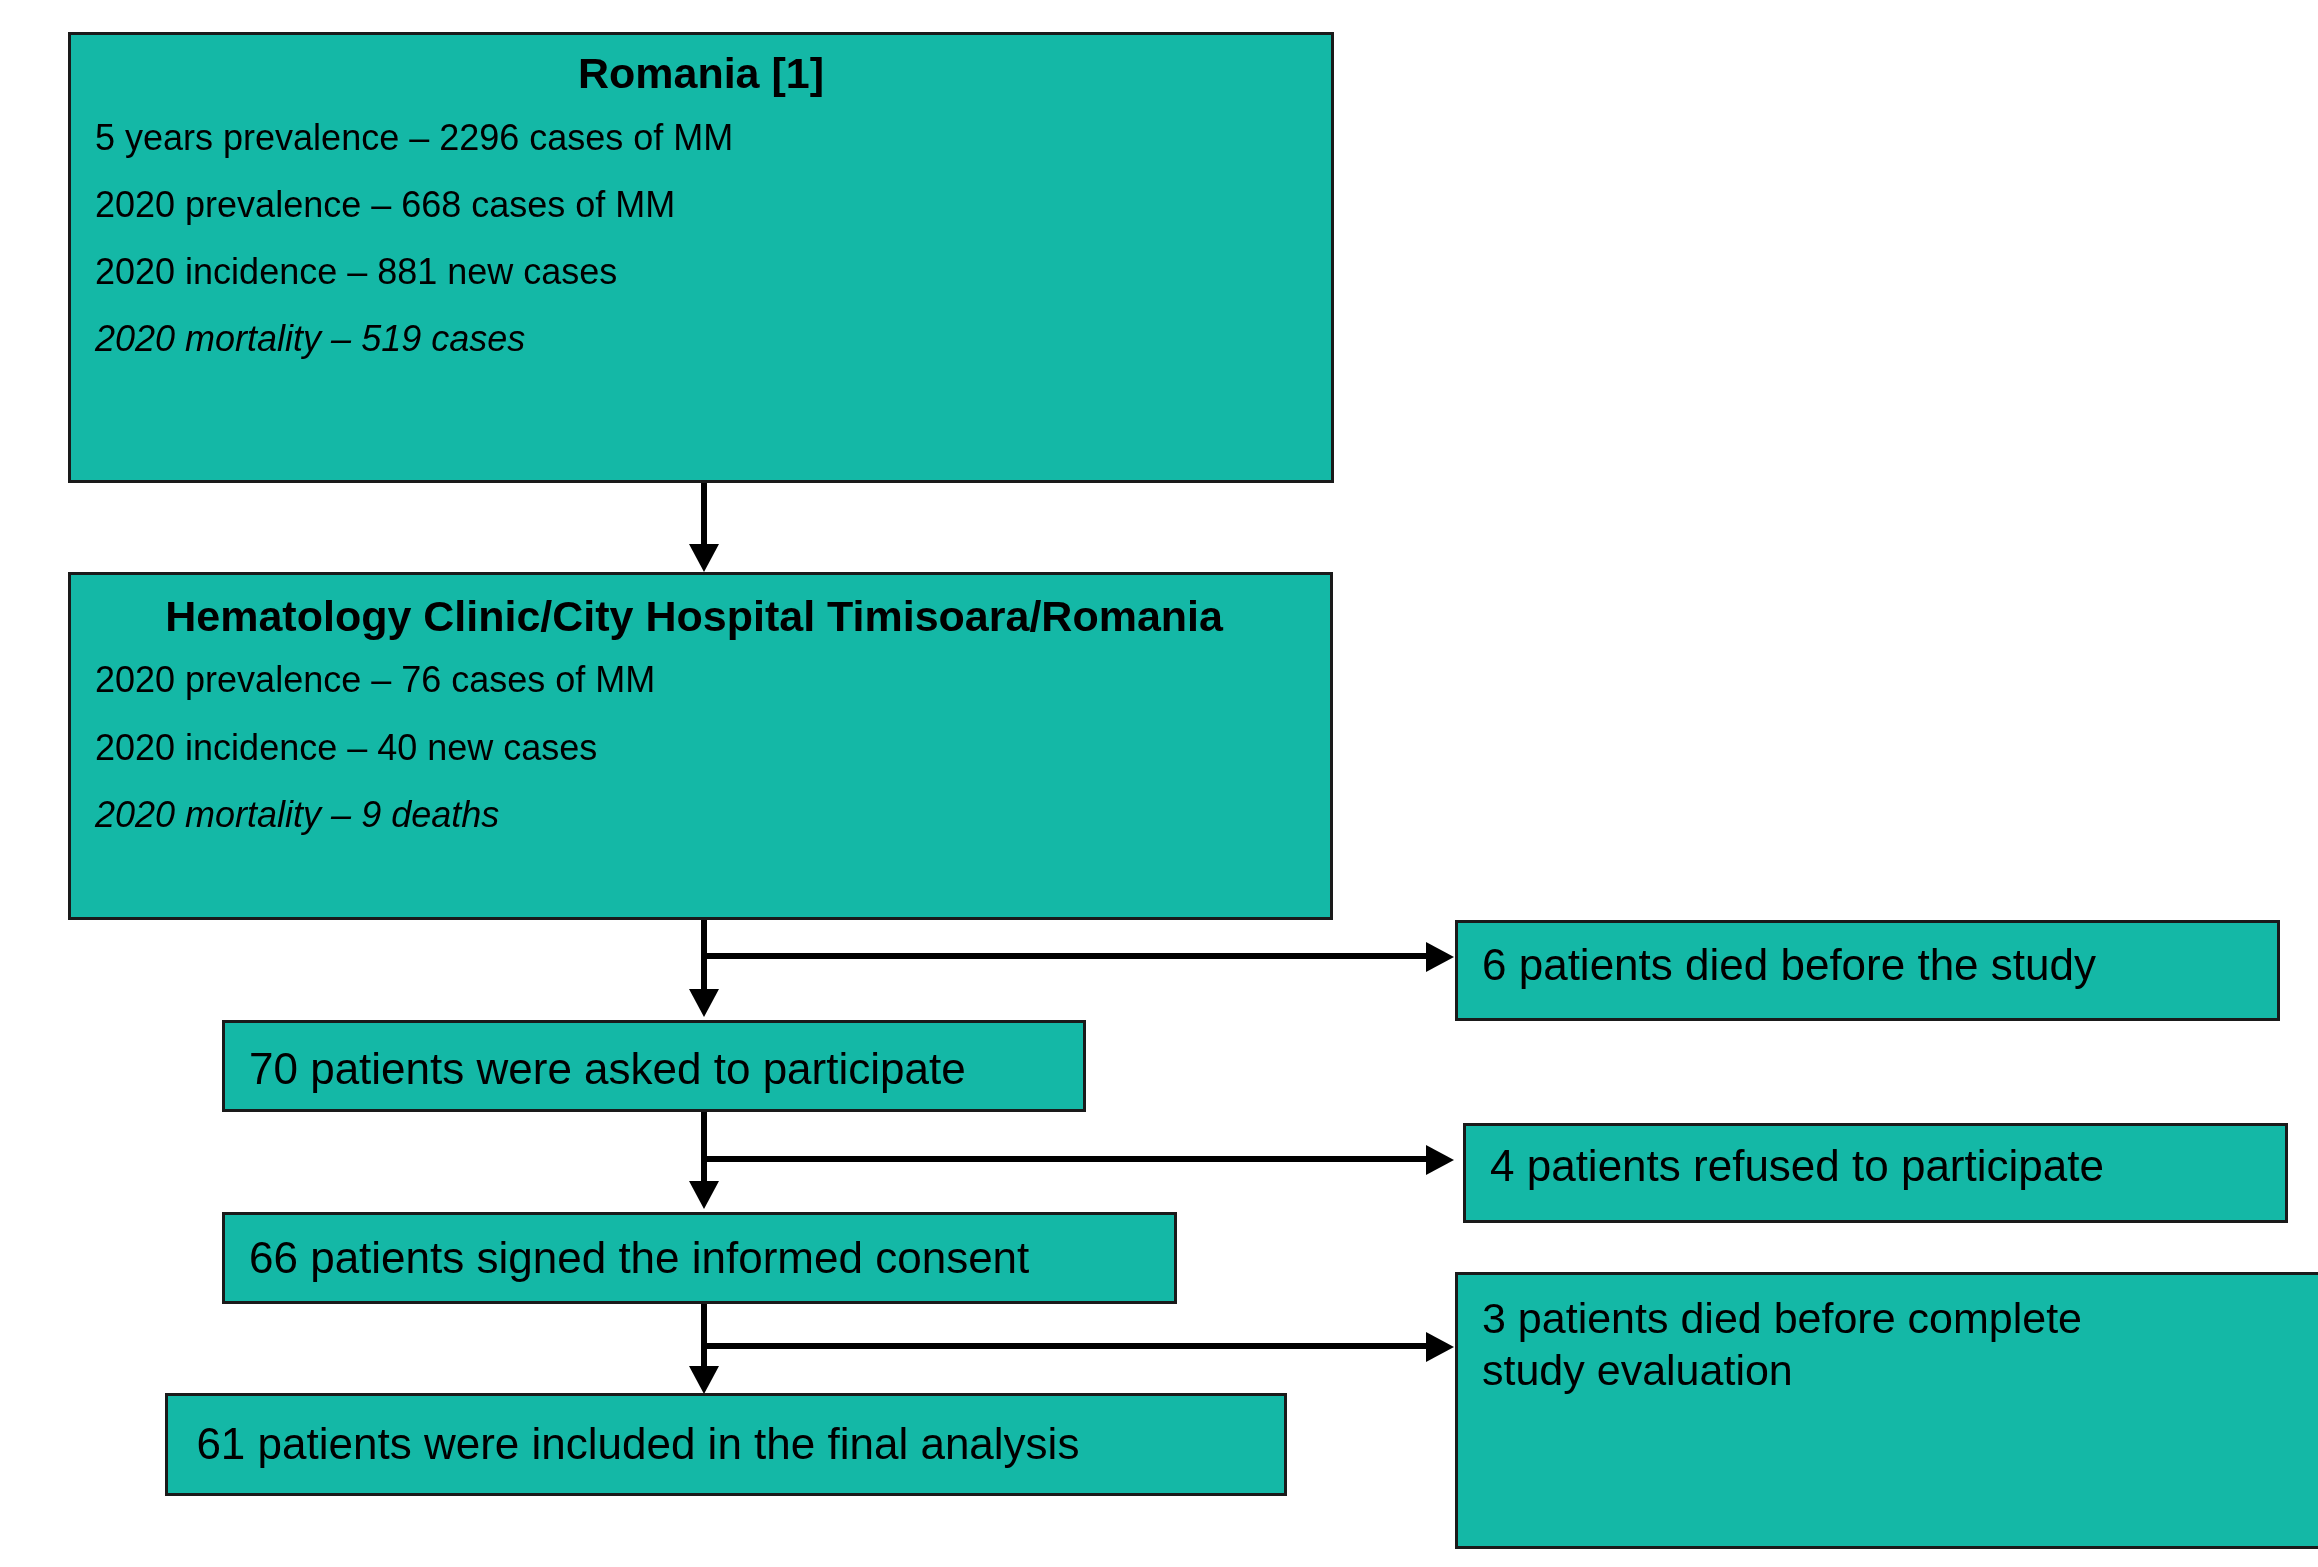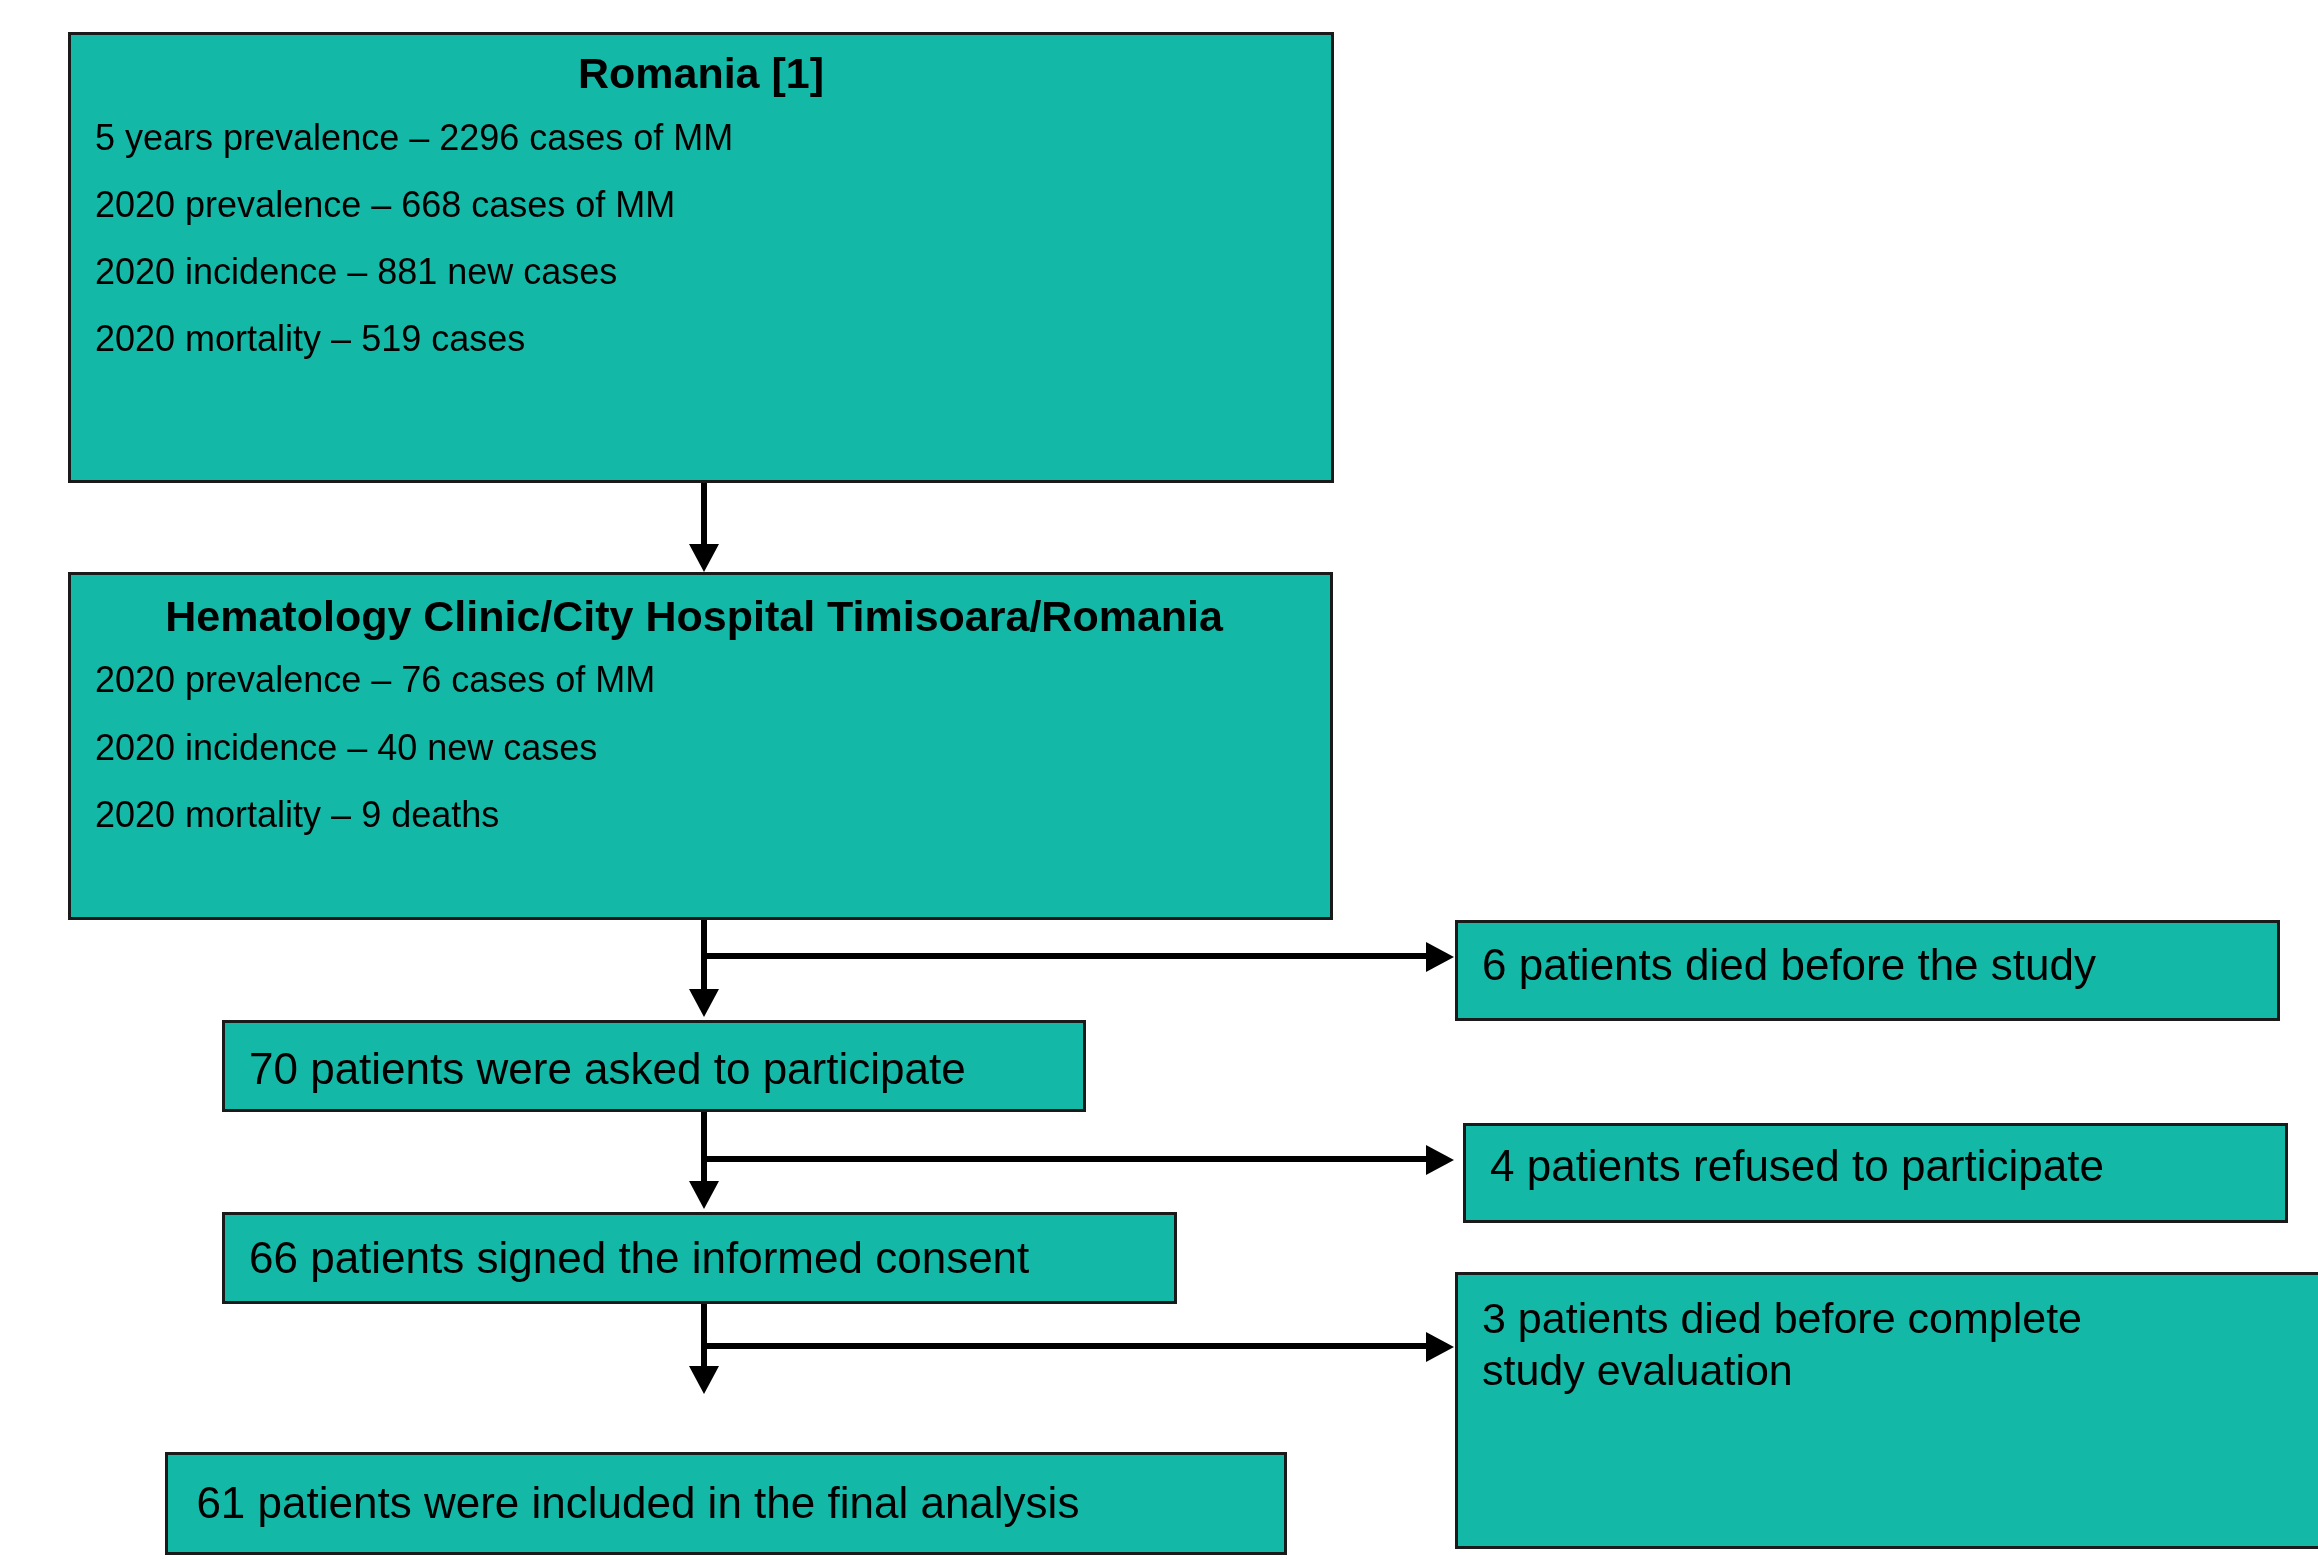--- a/index.html
+++ b/index.html
@@ -36,21 +36,21 @@
     text-align: center;
     padding-right: 12.8px;
   }
   .box-line {
     font-size: 36px;
     line-height: 1.20;
     margin: 0 0 24px 0;
     white-space: nowrap;
     text-align: left;
   }
-  .box-line:last-child { margin-bottom: 0; }
+  .box-line:last-child { margin-bottom: 0; font-style: italic; }
   .single-line {
     font-size: 44px;
     line-height: 1.2;
     white-space: nowrap;
     text-align: left;
     margin: 0;
   }
   .wrap-line {
     font-size: 43px;
     line-height: 1.22;
@@ -129,21 +129,21 @@
   <div class="box" style="left:222px; top:1212px; width:955px; height:92px; display:flex; align-items:center;">
     <div class="single-line">66 patients signed the informed consent</div>
   </div>
 
   <div class="vline" style="left:701px; top:1304px; height:64px;"></div>
   <div class="arrow-down" style="left:689px; top:1366px;"></div>
 
   <div class="hline" style="left:701px; top:1343px; width:726px;"></div>
   <div class="arrow-right" style="left:1426px; top:1332px;"></div>
 
-  <div class="box" style="left:165px; top:1452px; width:1122px; height:103px; display:flex; align-items:center; padding-left:28.4px;">
+  <div class="box" style="left:165px; top:1393px; width:1122px; height:103px; display:flex; align-items:center; padding-left:28.4px;">
     <div class="single-line">61 patients were included in the final analysis</div>
   </div>
 
   <div class="box" style="left:1455px; top:920px; width:825px; height:101px; padding-top:15.6px;">
     <div class="single-line">6 patients died before the study</div>
   </div>
 
   <div class="box" style="left:1455px; top:1123px; width:825px; height:100px; padding-top:14.2px;margin-left:8px;">
     <div class="single-line">4 patients refused to participate</div>
   </div>

